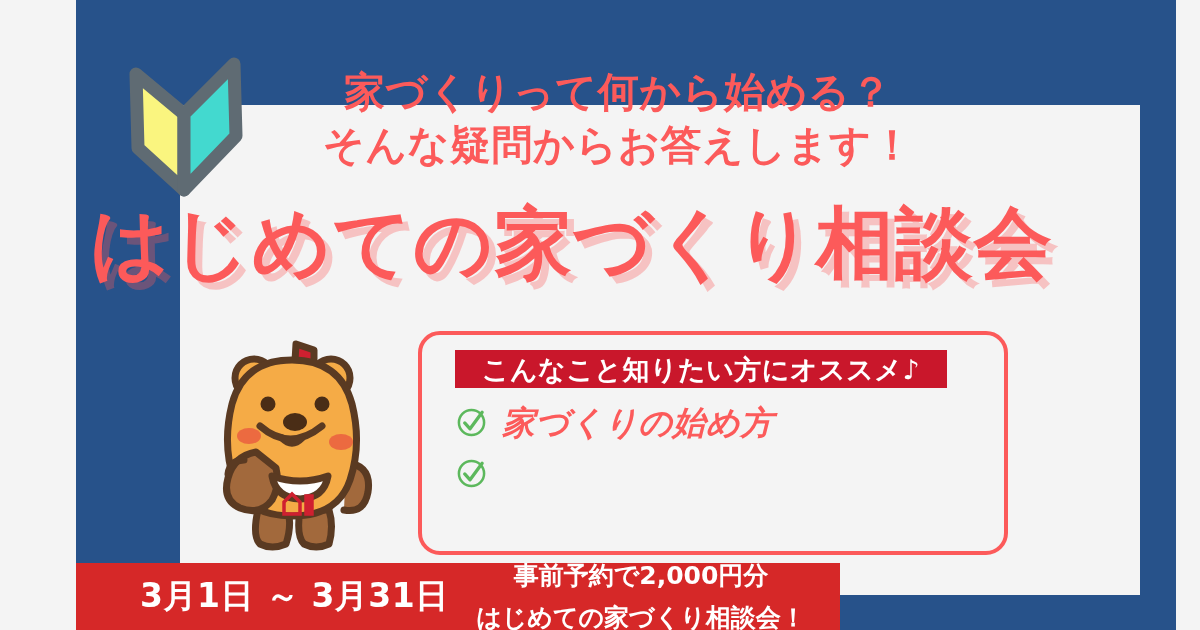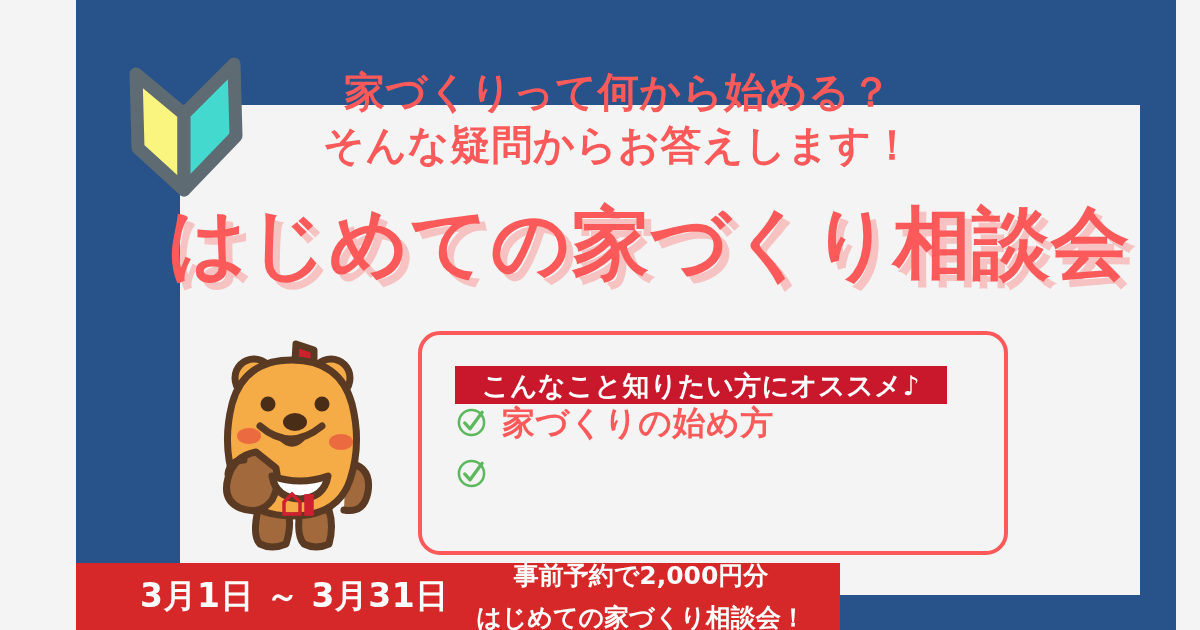--- a/index.html
+++ b/index.html
@@ -32,51 +32,51 @@
     position:absolute;left:268px;top:66px;width:700px;
     text-align:center;color:#fc5a5a;
     font-size:41px;font-weight:700;line-height:1.30;
     letter-spacing:0.5px;white-space:nowrap;
   }
   #subtitle .line{display:block;}
 
   
   #headline{
     position:absolute;left:90px;top:203px;width:1040px;
-    text-align:right;color:#fc5a5a;
+    text-align:left;color:#fc5a5a;
     font-size:78px;font-weight:700;line-height:1.05;
     letter-spacing:1px;white-space:nowrap;
     text-shadow:7px 7px 0 rgba(252,90,90,0.32);
   }
 
   
   #mascot{position:absolute;left:196px;top:334px;width:190px;height:226px;}
 
   
   #card{
     position:absolute;left:418px;top:331px;
     width:590px;height:224px;
     border:4px solid #fc5a5a;border-radius:22px;
     box-sizing:border-box;background:#f4f4f4;
   }
   #card-header{
     position:absolute;left:33px;top:15px;
     width:492px;height:38px;
     background:#c9172b;
-    display:flex;align-items:center;justify-content:center;margin-top:16px;
+    display:flex;align-items:center;justify-content:center;
   }
   #card-header-text{
     color:#ffffff;font-size:27px;font-weight:700;
     letter-spacing:0.5px;white-space:nowrap;line-height:1;
   }
   #card-list{
     position:absolute;left:34px;top:62px;width:520px;
   }
   .card-item{
-    display:flex;align-items:center;height:51px;
+    display:flex;align-items:center;height:51px;font-style:italic;
   }
   .check-icon{
     width:31px;height:31px;flex:0 0 31px;margin-right:15px;
   }
   .item-label{
     color:#fc5a5a;font-size:33px;font-weight:700;
     letter-spacing:0.5px;white-space:nowrap;line-height:1;
   }
 
   

